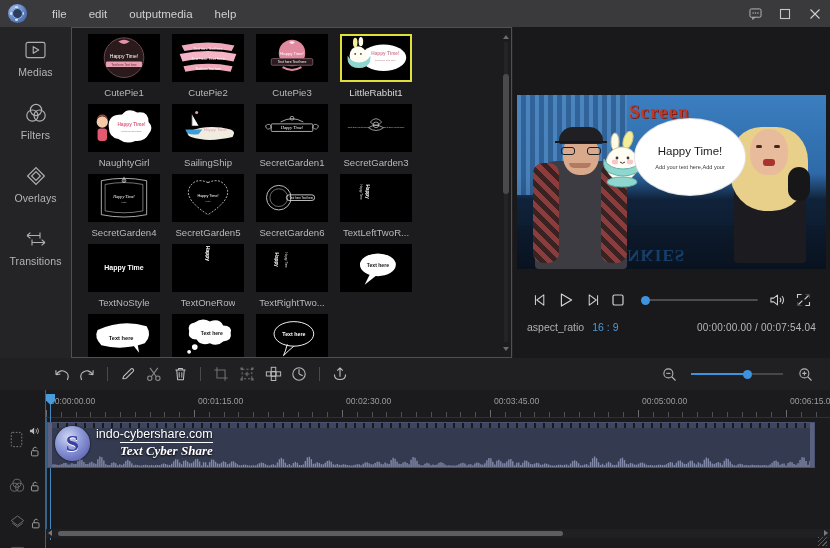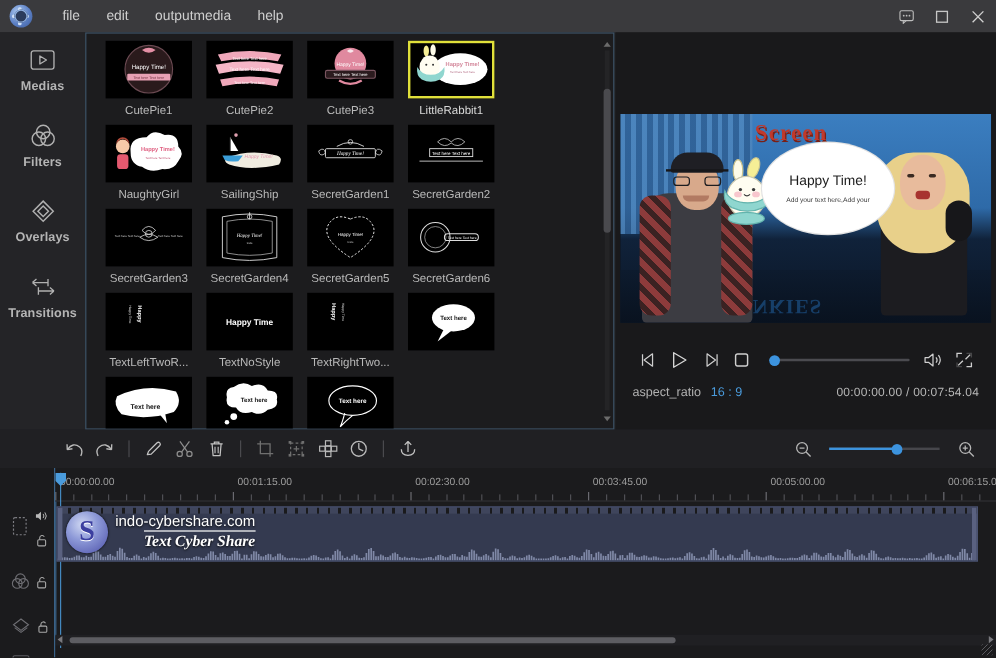--- a/index.html
+++ b/index.html
@@ -39,21 +39,21 @@
   .leftnav{
     position:absolute;left:0;top:27px;width:71px;height:331px;background:#242427;
   }
   .nav-item{
     height:63px;display:flex;flex-direction:column;align-items:center;justify-content:center;gap:5px;
     color:#a8a8a8;font-size:10.5px;cursor:default;
   }
   .nav-item.active{background:#2d2d31;color:#4a9bdc;}
   .nav-item.active .nav-label{color:#7fb8e6;}
   .nav-icon{height:22px;display:flex;align-items:center;justify-content:center;}
-  .nav-label{font-size:10.5px;color:#b5b5b5;letter-spacing:.1px;font-weight:bold;}
+  .nav-label{font-size:10.5px;color:#b5b5b5;letter-spacing:.1px;}
 
   
   .preset-panel{
     position:absolute;left:71px;top:27px;width:441px;height:331px;
     background:#1c1c1e;border:1px solid #3e5468;
     overflow:hidden;
   }
   .preset-grid{
     position:absolute;left:0;top:0;width:425px;
     display:flex;flex-wrap:wrap;padding:6px 0 0 10px;
@@ -362,31 +362,20 @@
               <text x="36" y="25.8" fill="#fff" font-size="4.6" text-anchor="middle" font-family="Liberation Serif" font-style="italic">Happy Time!</text>
               <path d="M8 22 q5-4 6 2 q-5 4-6-2Z" fill="none" stroke="#ddd" stroke-width=".7"></path>
               <path d="M64 22 q-5-4-6 2 q5 4 6-2Z" fill="none" stroke="#ddd" stroke-width=".7"></path>
             </svg>
           </div>
           <div class="plabel">SecretGarden1</div>
         </div>
         <div class="preset">
           <div class="thumb">
             <svg viewBox="0 0 72 48">
-              <path d="M24 14 q6-6 12 0 q6-6 12 0 q-6 6-12 1 q-6 5-12-1Z" fill="none" stroke="#ccc" stroke-width=".7"></path>
-              <rect x="17" y="20" width="38" height="7" fill="none" stroke="#ddd" stroke-width=".8"></rect>
-              <text x="36" y="25.4" fill="#fff" font-size="4" text-anchor="middle" font-family="Liberation Sans">Text here Text here</text>
-              <path d="M8 31 H64" stroke="#ccc" stroke-width=".8"></path>
-            </svg>
-          </div>
-          <div class="plabel">SecretGarden2</div>
-        </div>
-        <div class="preset">
-          <div class="thumb">
-            <svg viewBox="0 0 72 48">
               <path d="M30 18 q6-7 12 0 q-6 7-12 0Z" fill="none" stroke="#ddd" stroke-width=".7"></path>
               <path d="M28 24 q8-5 16 0 q-8 6-16 0Z" fill="none" stroke="#ddd" stroke-width=".7"></path>
               <circle cx="36" cy="21" r="3" fill="none" stroke="#ddd" stroke-width=".7"></circle>
               <text x="17" y="24" fill="#ccc" font-size="2.6" text-anchor="middle" font-family="Liberation Sans">Text here Text here</text>
               <text x="55" y="24" fill="#ccc" font-size="2.6" text-anchor="middle" font-family="Liberation Sans">Text here Text here</text>
             </svg>
           </div>
           <div class="plabel">SecretGarden3</div>
         </div>
         <div class="preset">
@@ -432,20 +421,28 @@
           </div>
           <div class="plabel">TextLeftTwoR...</div>
         </div>
         <div class="preset">
           <div class="thumb">
             <svg viewBox="0 0 72 48">
               <text x="36" y="27" fill="#fff" font-size="7.4" text-anchor="middle" font-family="Liberation Sans" font-weight="bold">Happy Time</text>
             </svg>
           </div>
           <div class="plabel">TextNoStyle</div>
+        </div>
+        <div class="preset">
+          <div class="thumb">
+            <svg viewBox="0 0 72 48">
+              <text x="36" y="9" fill="#fff" font-size="5.2" text-anchor="middle" font-family="Liberation Sans" writing-mode="tb" font-weight="bold">Happy</text>
+            </svg>
+          </div>
+          <div class="plabel">TextOneRow</div>
         </div>
         <div class="preset">
           <div class="thumb">
             <svg viewBox="0 0 72 48">
               <text x="20" y="8" fill="#fff" font-size="5" font-family="Liberation Sans" writing-mode="tb" font-weight="bold">Happy</text>
               <text x="30" y="8" fill="#ddd" font-size="3" font-family="Liberation Sans" writing-mode="tb">Happy Time</text>
             </svg>
           </div>
           <div class="plabel">TextRightTwo...</div>
         </div>

